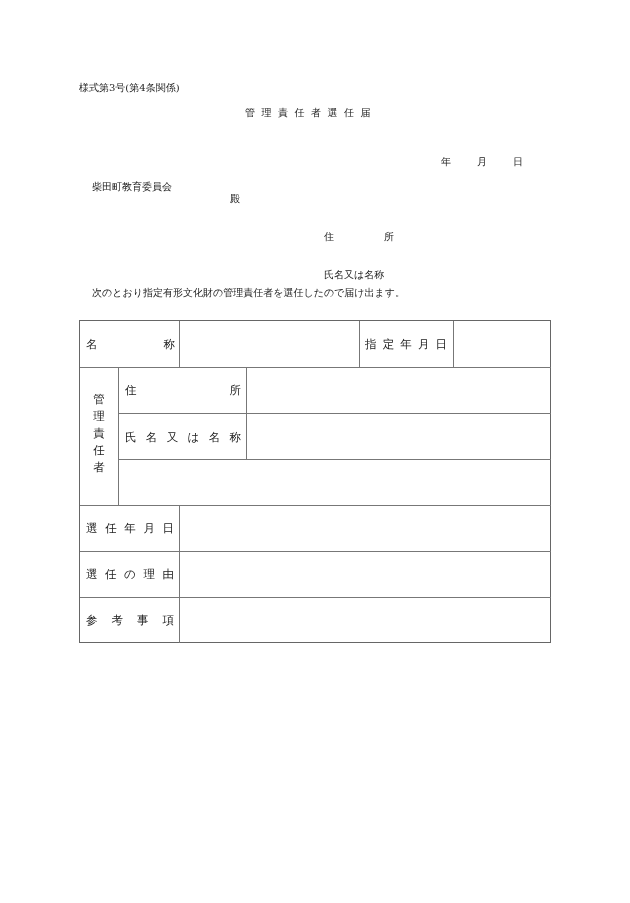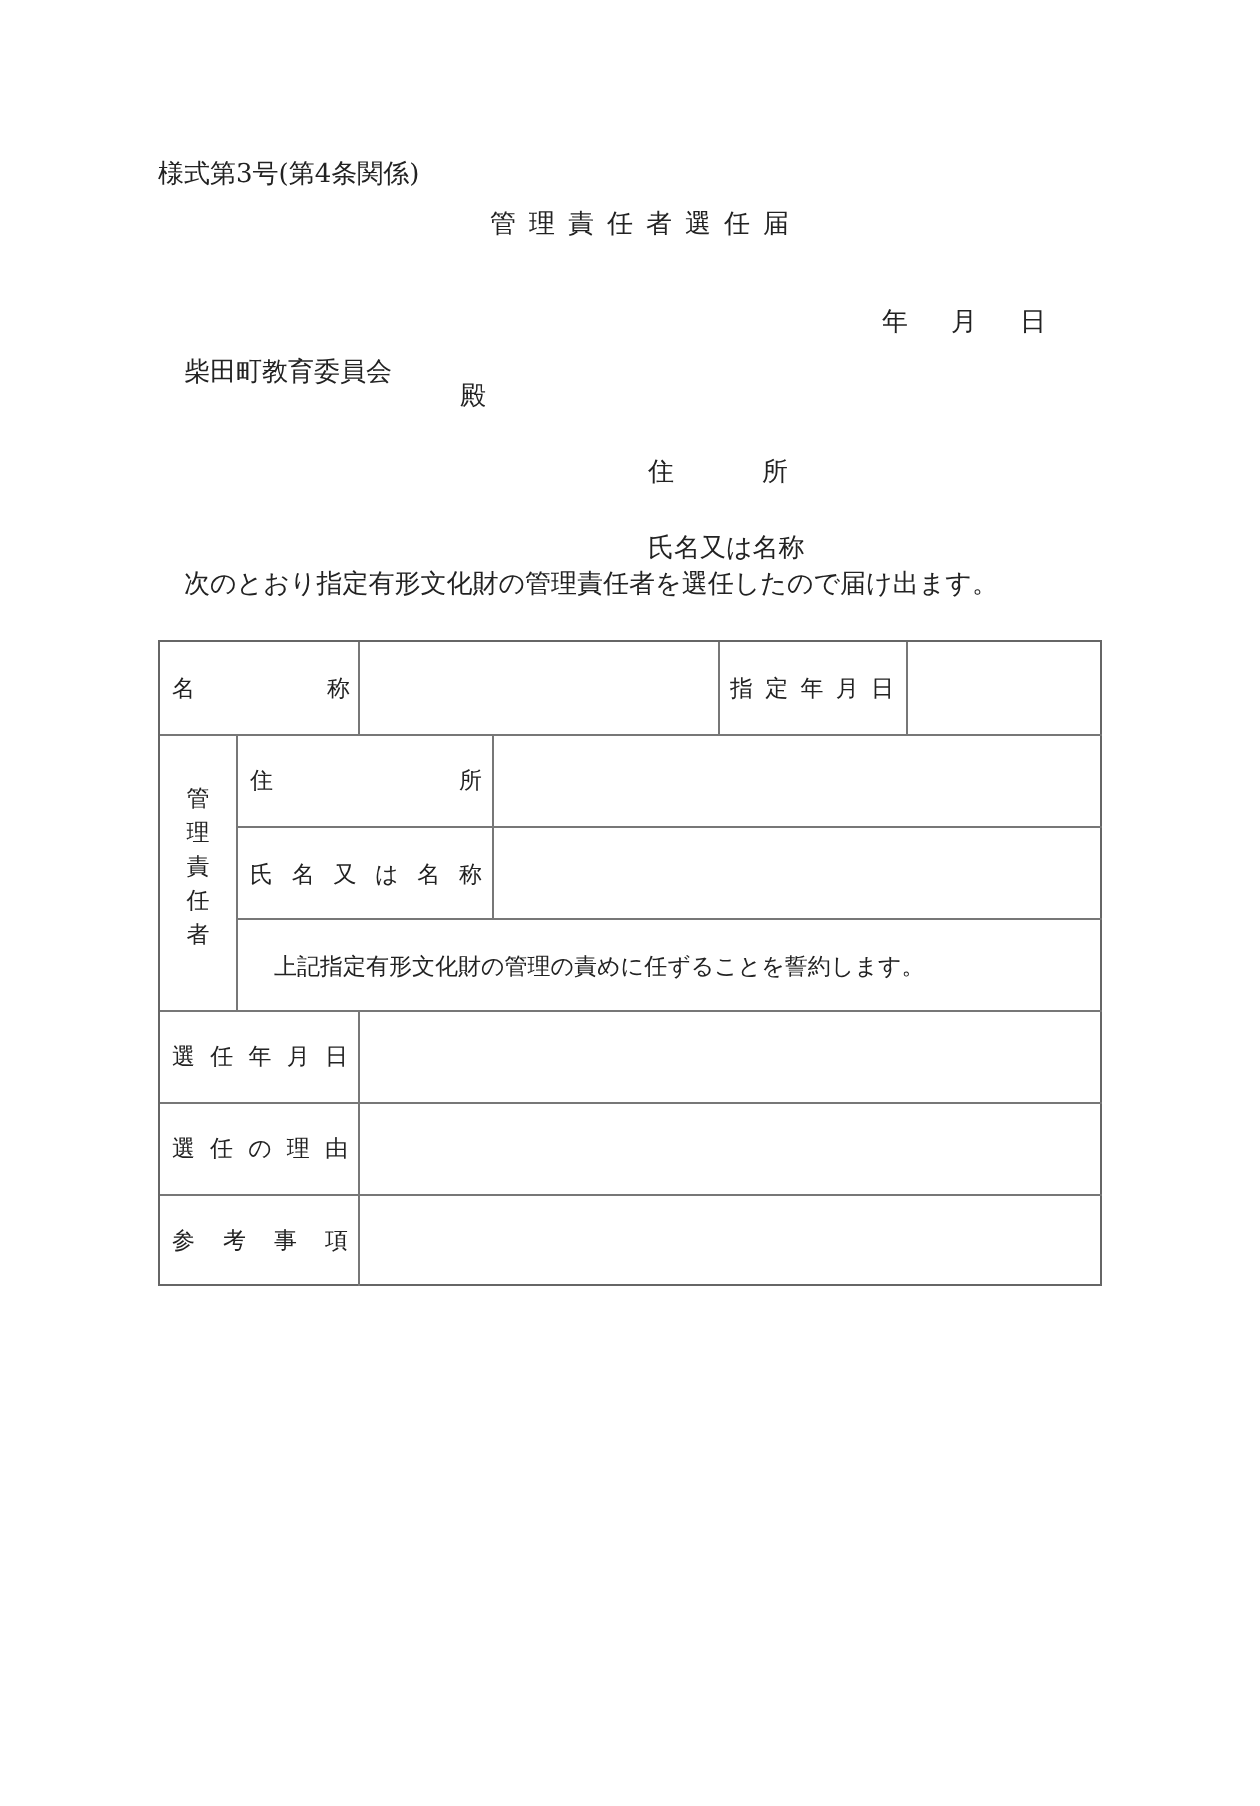--- a/index.html
+++ b/index.html
@@ -1,18 +1,18 @@
 <!DOCTYPE html>
 <html><head>
 <meta charset="utf-8">
 <style>
   html, body { margin: 0; padding: 0; background: #ffffff; }
   body { width: 630px; height: 903px; position: relative; overflow: hidden;
          font-family: "DejaVu Serif", "Liberation Serif", serif; color: #222; }
-  .abs { position: absolute; white-space: nowrap; font-size: 13px; line-height: 14px; }
+  .abs { position: absolute; white-space: nowrap; font-size: 10px; line-height: 14px; }
   .tbl { position: absolute; left: 79px; top: 320px; width: 472px; height: 323px;
          border: 1px solid #666; box-sizing: border-box; }
   .hl { position: absolute; height: 0; border-top: 1px solid #777; }
   .vl { position: absolute; width: 0; border-left: 1px solid #777; }
   .cell { position: absolute; font-size: 11.5px; line-height: 14px; white-space: nowrap; }
   .spread { display: flex; justify-content: space-between; }
   .vert { display: flex; flex-direction: column; align-items: center; font-size: 11.5px; line-height: 17px; }
   .input-area { position: absolute; }
 </style>
 </head>
@@ -85,21 +85,20 @@
   <div class="input-area" style="left:167px; top:47px; width:304px; height:45px;"></div>
   <div class="cell spread" style="left:45px; top:109px; width:116px;">
     <span>氏</span>
     <span>名</span>
     <span>又</span>
     <span>は</span>
     <span>名</span>
     <span>称</span>
   </div>
   <div class="input-area" style="left:167px; top:93px; width:304px; height:45px;"></div>
-  <div class="cell" style="left:57px; top:155px;">上記指定有形文化財の管理の責めに任ずることを誓約します。</div>
 
   <div class="cell spread" style="left:6px; top:200px; width:88px;">
     <span>選</span>
     <span>任</span>
     <span>年</span>
     <span>月</span>
     <span>日</span>
   </div>
   <div class="input-area" style="left:100px; top:185px; width:371px; height:45px;"></div>
 

